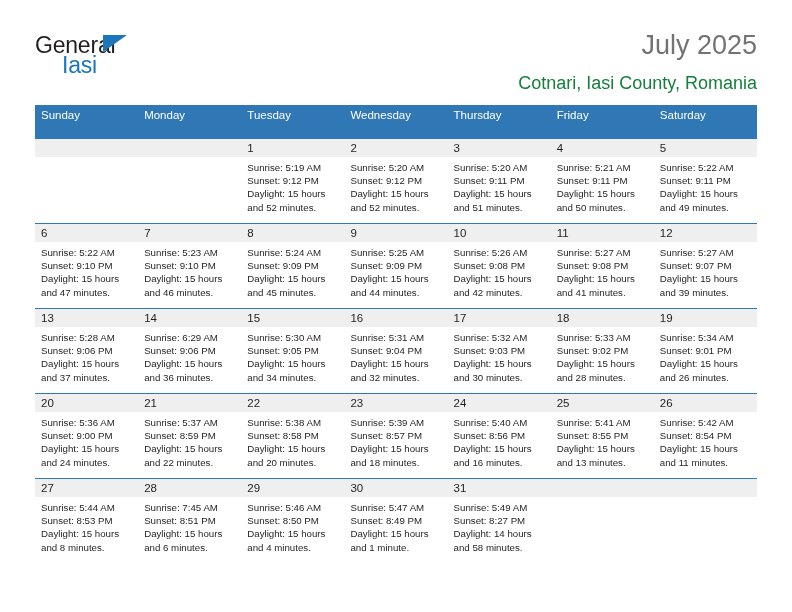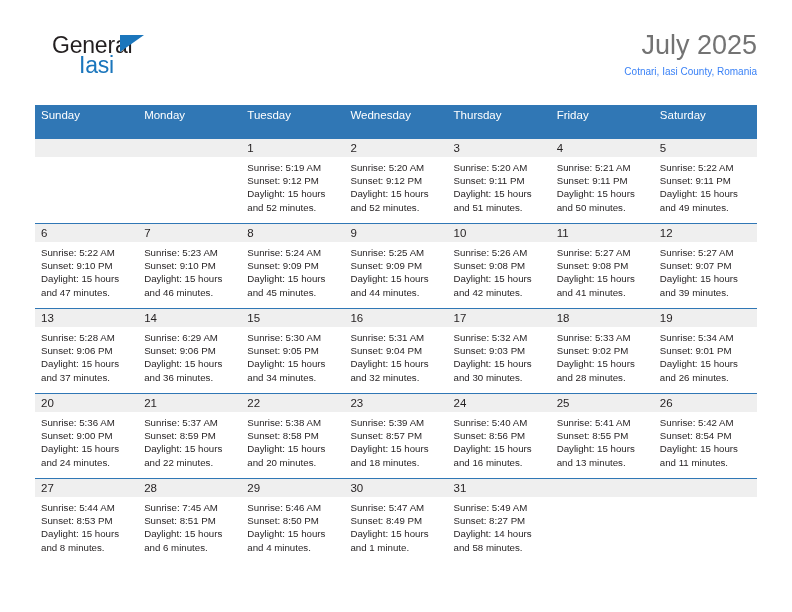--- a/index.html
+++ b/index.html
@@ -24,21 +24,21 @@
   
   .header {
     position: absolute;
     left: 35px;
     top: 28px;
     right: 35px;
     height: 62px;
   }
   .logo {
     position: absolute;
-    left: 17px;
+    left: 0;
     top: 4px;
     width: 200px;
     height: 52px;
   }
   .logo-general {
     position: absolute;
     left: 0;
     top: 0;
     font-size: 23px;
     letter-spacing: -0.2px;
@@ -70,24 +70,24 @@
     text-align: right;
   }
   .cal-title {
     font-size: 27px;
     color: #737373;
     line-height: 34px;
     font-weight: normal;
     white-space: nowrap;
   }
   .cal-subtitle {
-    font-size: 10px;
-    color: #3b82f6;
+    font-size: 18px;
+    color: #15803d;
     line-height: 20px;
-    margin-top: 0;
+    margin-top: 11px;
     white-space: nowrap;
   }
 
   
   .calendar {
     position: absolute;
     left: 35px;
     top: 105px;
     width: 722px;
     border-collapse: collapse;

